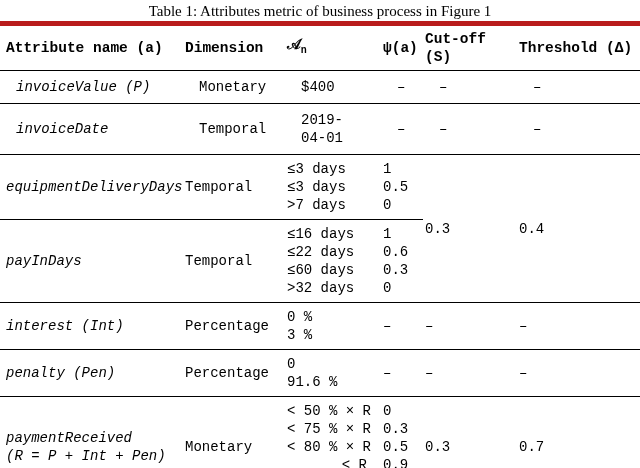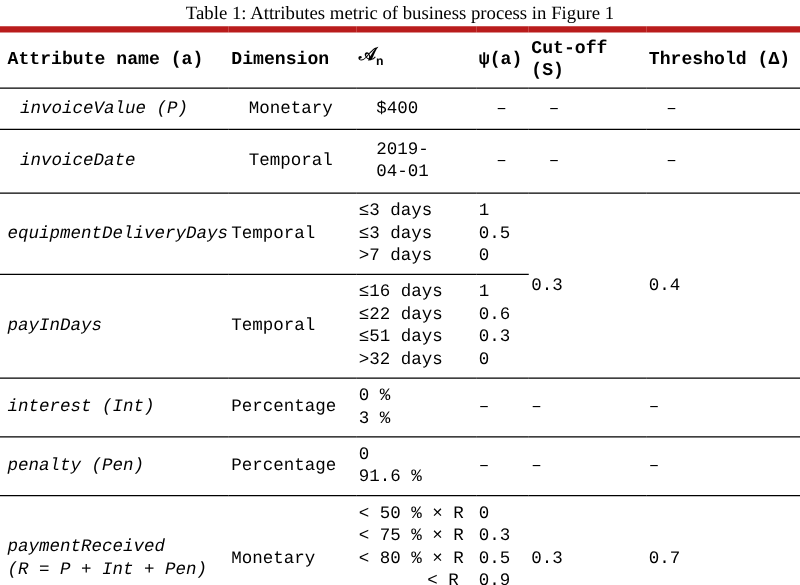--- a/index.html
+++ b/index.html
@@ -108,21 +108,21 @@
       <td rowspan="2">0.3</td>
       <td rowspan="2">0.4</td>
     </tr>
 
     <tr>
       <td class="attr">payInDays</td>
       <td>Temporal</td>
       <td>
         <div class="cl">≤16 days</div>
         <div class="cl">≤22 days</div>
-        <div class="cl">≤51 days</div>
+        <div class="cl">≤60 days</div>
         <div class="cl">&gt;32 days</div>
       </td>
       <td>
         <div class="cl">1</div>
         <div class="cl">0.6</div>
         <div class="cl">0.3</div>
         <div class="cl">0</div>
       </td>
     </tr>
 

